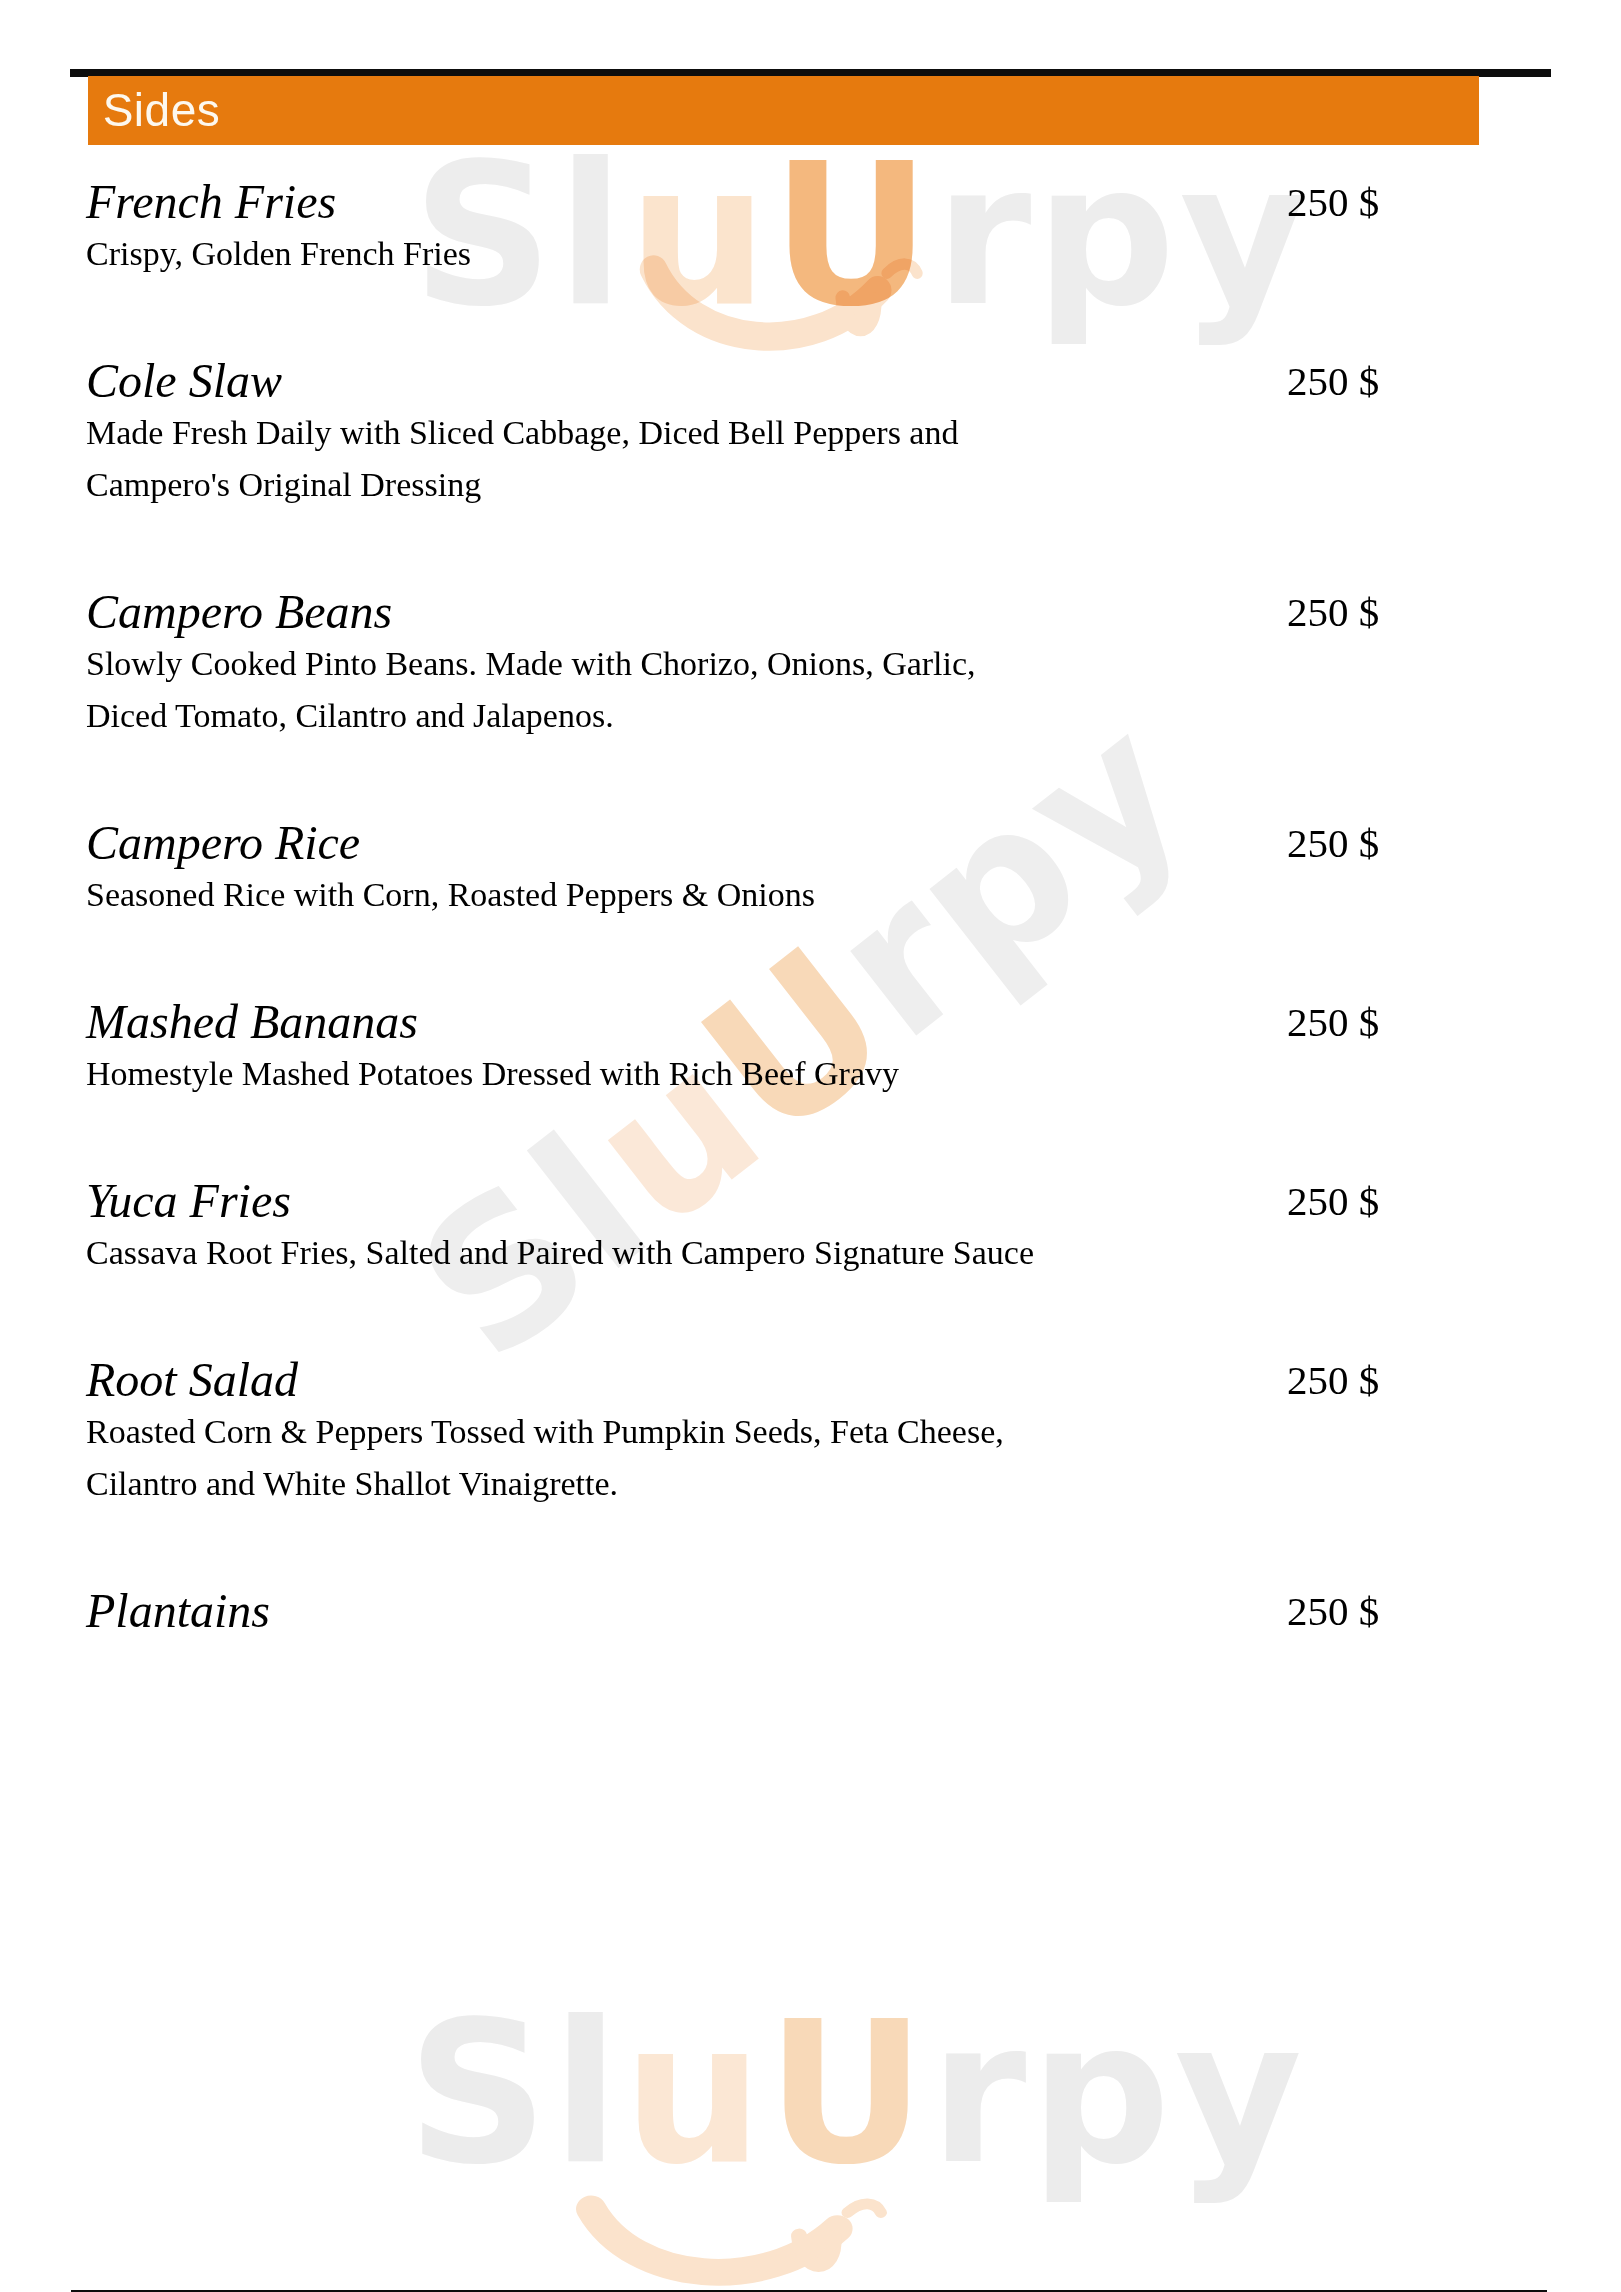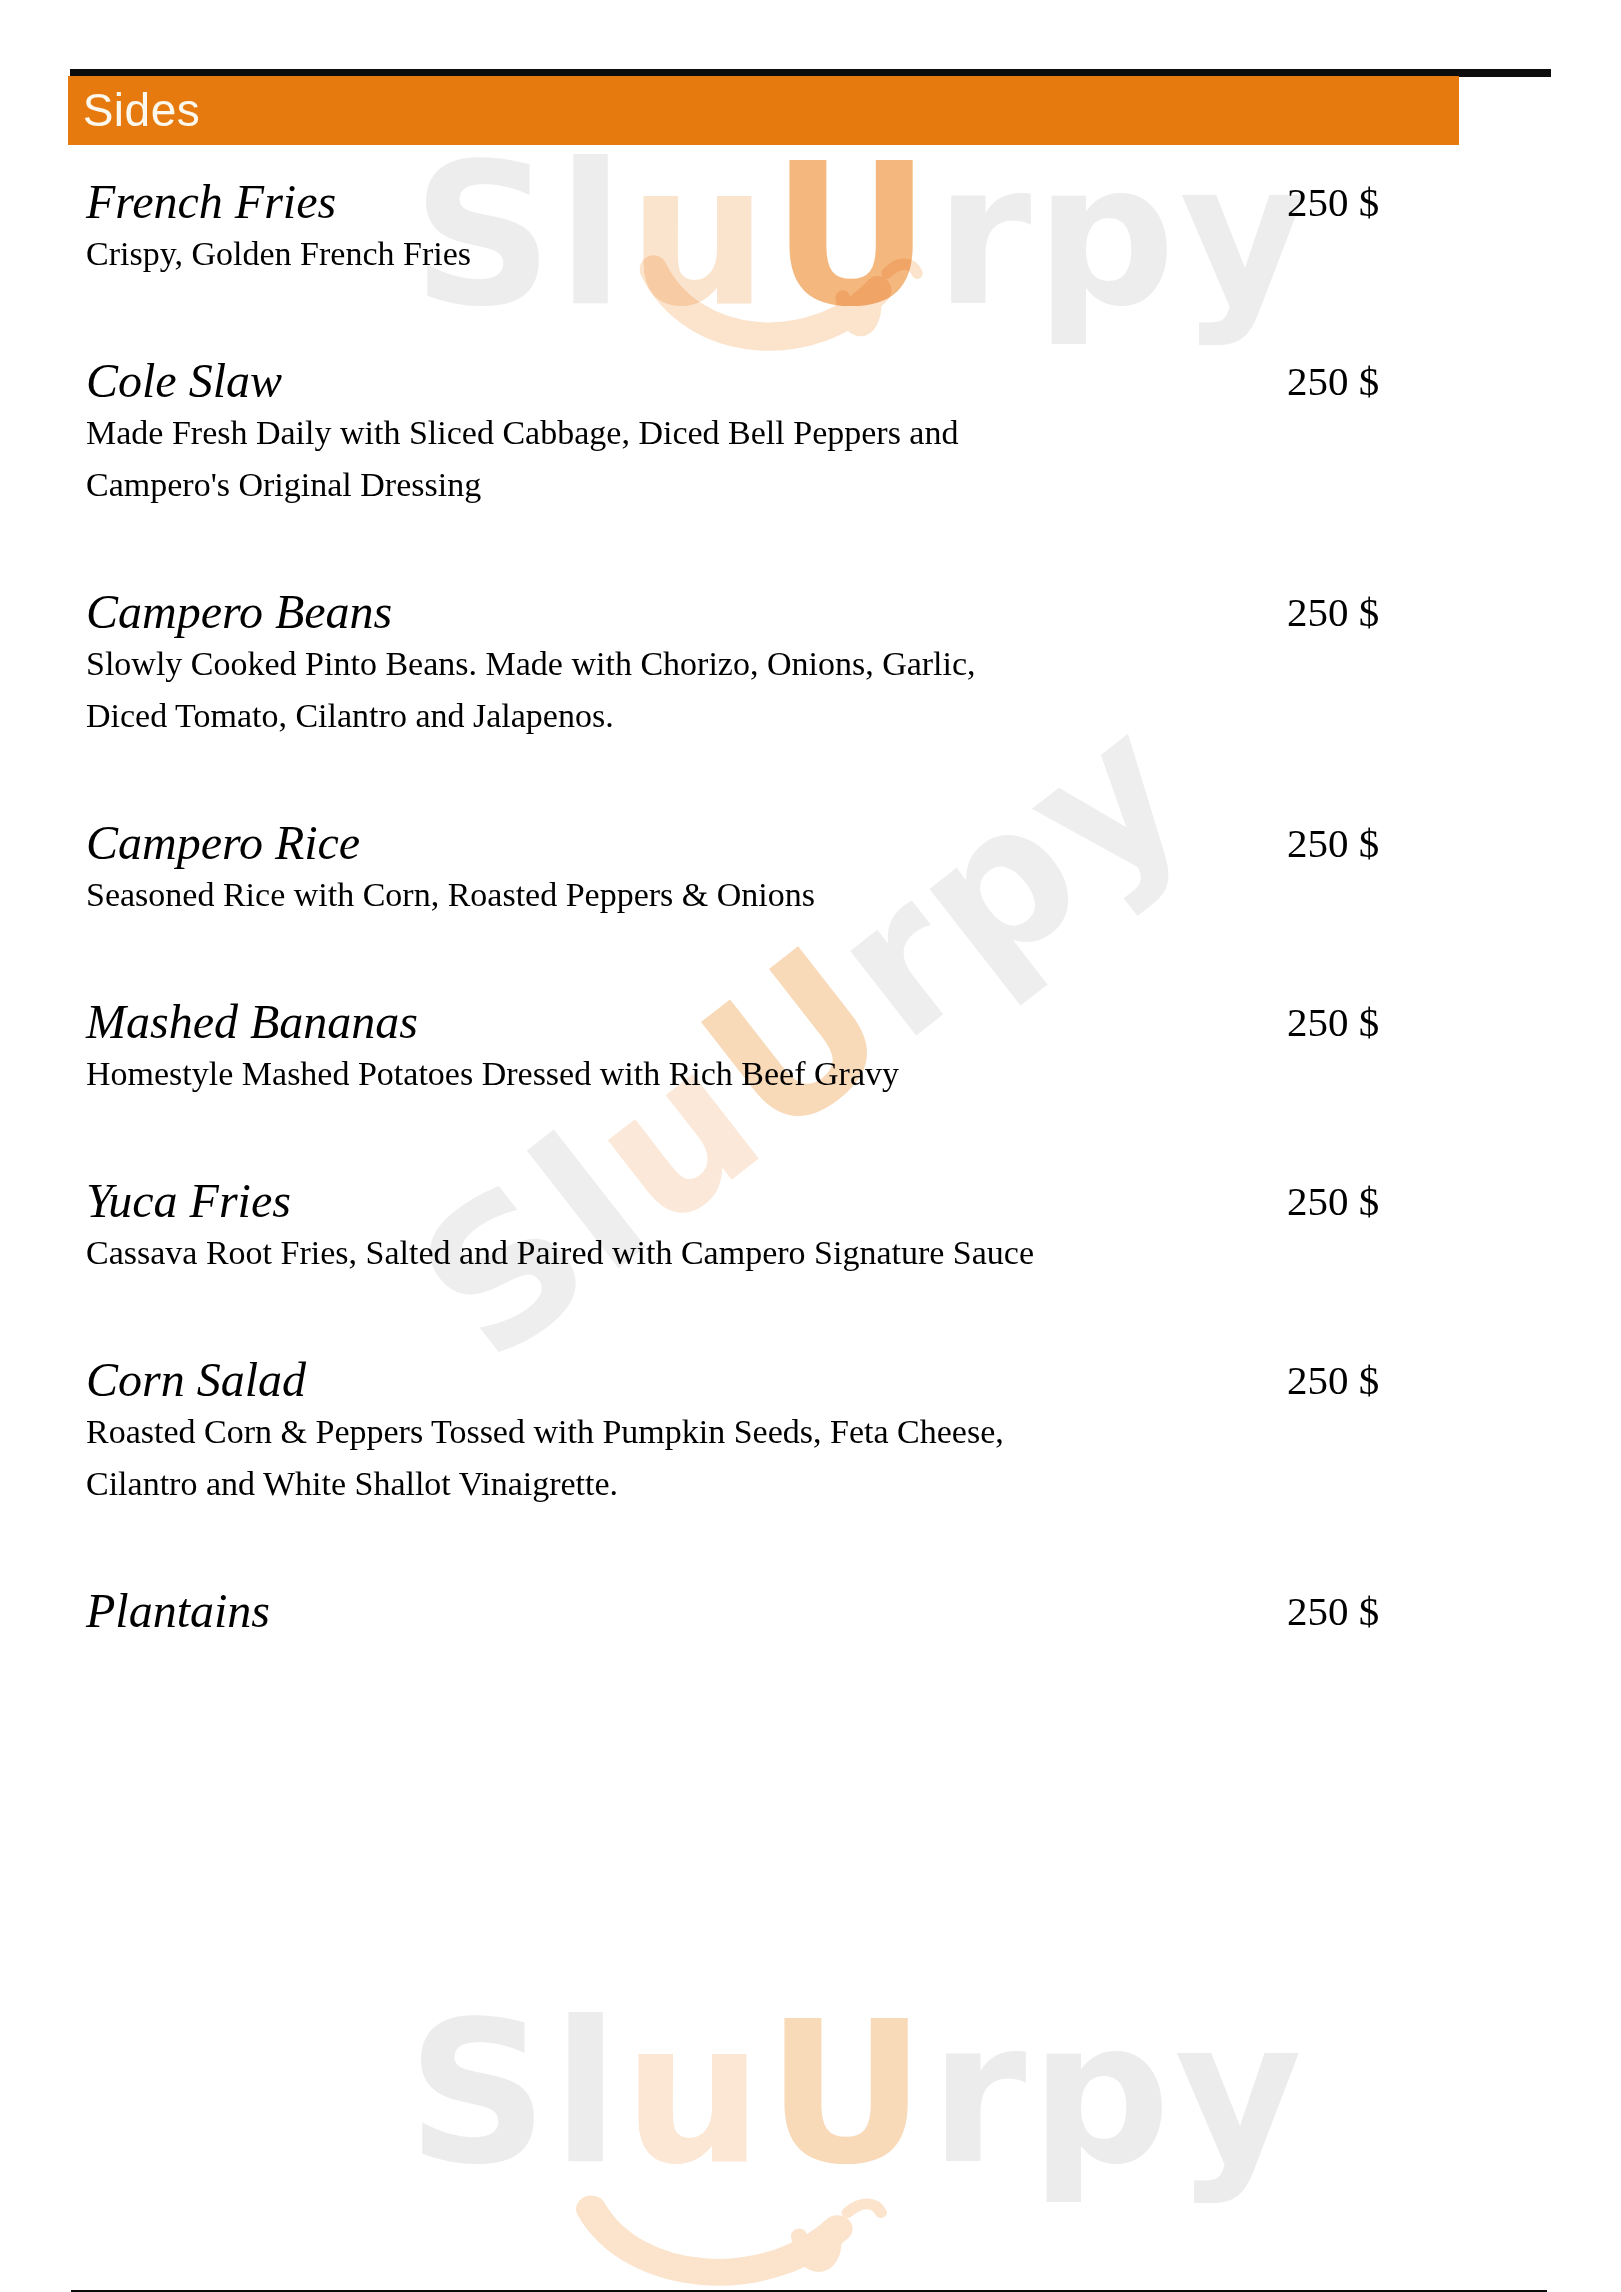--- a/index.html
+++ b/index.html
@@ -3,21 +3,21 @@
 <meta charset="utf-8">
 <style>
   html,body{margin:0;padding:0;}
   body{
     width:1621px;height:2293px;position:relative;overflow:hidden;
     background:#ffffff;
     font-family:"Liberation Serif",serif;color:#000;
   }
   
   .top-rule{position:absolute;left:70px;top:69px;width:1481px;height:7.8px;z-index:1;}
-  .header-bar{position:absolute;left:68px;top:76px;width:1391px;height:69px;z-index:1;}
+  .header-bar{position:absolute;left:88px;top:76px;width:1391px;height:69px;z-index:1;}
   .header-title{
     position:absolute;left:14.7px;top:8.8px;
     font-family:"Liberation Sans",sans-serif;
     font-size:46px;line-height:51px;letter-spacing:0.5px;
   }
   .bottom-rule{position:absolute;left:71px;top:2290px;width:1476px;height:2.9px;z-index:1;}
 
   
   .items{position:absolute;left:86px;top:176px;width:1296px;z-index:2;}
   .item{margin:0 0 75px 0;}
@@ -95,21 +95,21 @@
   <div class="item">
     <div class="item-row">
       <span class="item-name">Yuca Fries</span>
       <span class="item-price">250 $</span>
     </div>
     <div class="item-desc">Cassava Root Fries, Salted and Paired with Campero Signature Sauce</div>
   </div>
 
   <div class="item">
     <div class="item-row">
-      <span class="item-name">Corn Salad</span>
+      <span class="item-name">Root Salad</span>
       <span class="item-price">250 $</span>
     </div>
     <div class="item-desc">Roasted Corn &amp; Peppers Tossed with Pumpkin Seeds, Feta Cheese,
 Cilantro and White Shallot Vinaigrette.</div>
   </div>
 
   <div class="item">
     <div class="item-row">
       <span class="item-name">Plantains</span>
       <span class="item-price">250 $</span>

